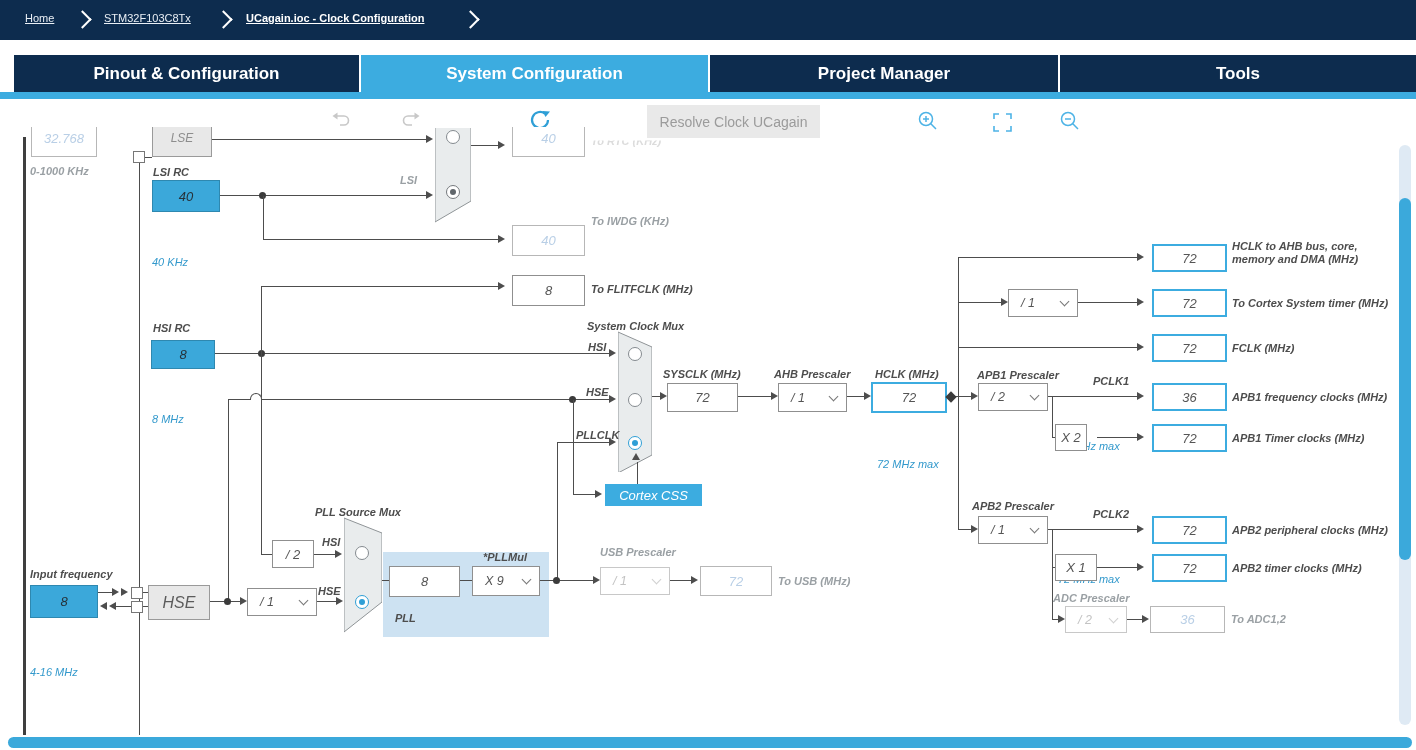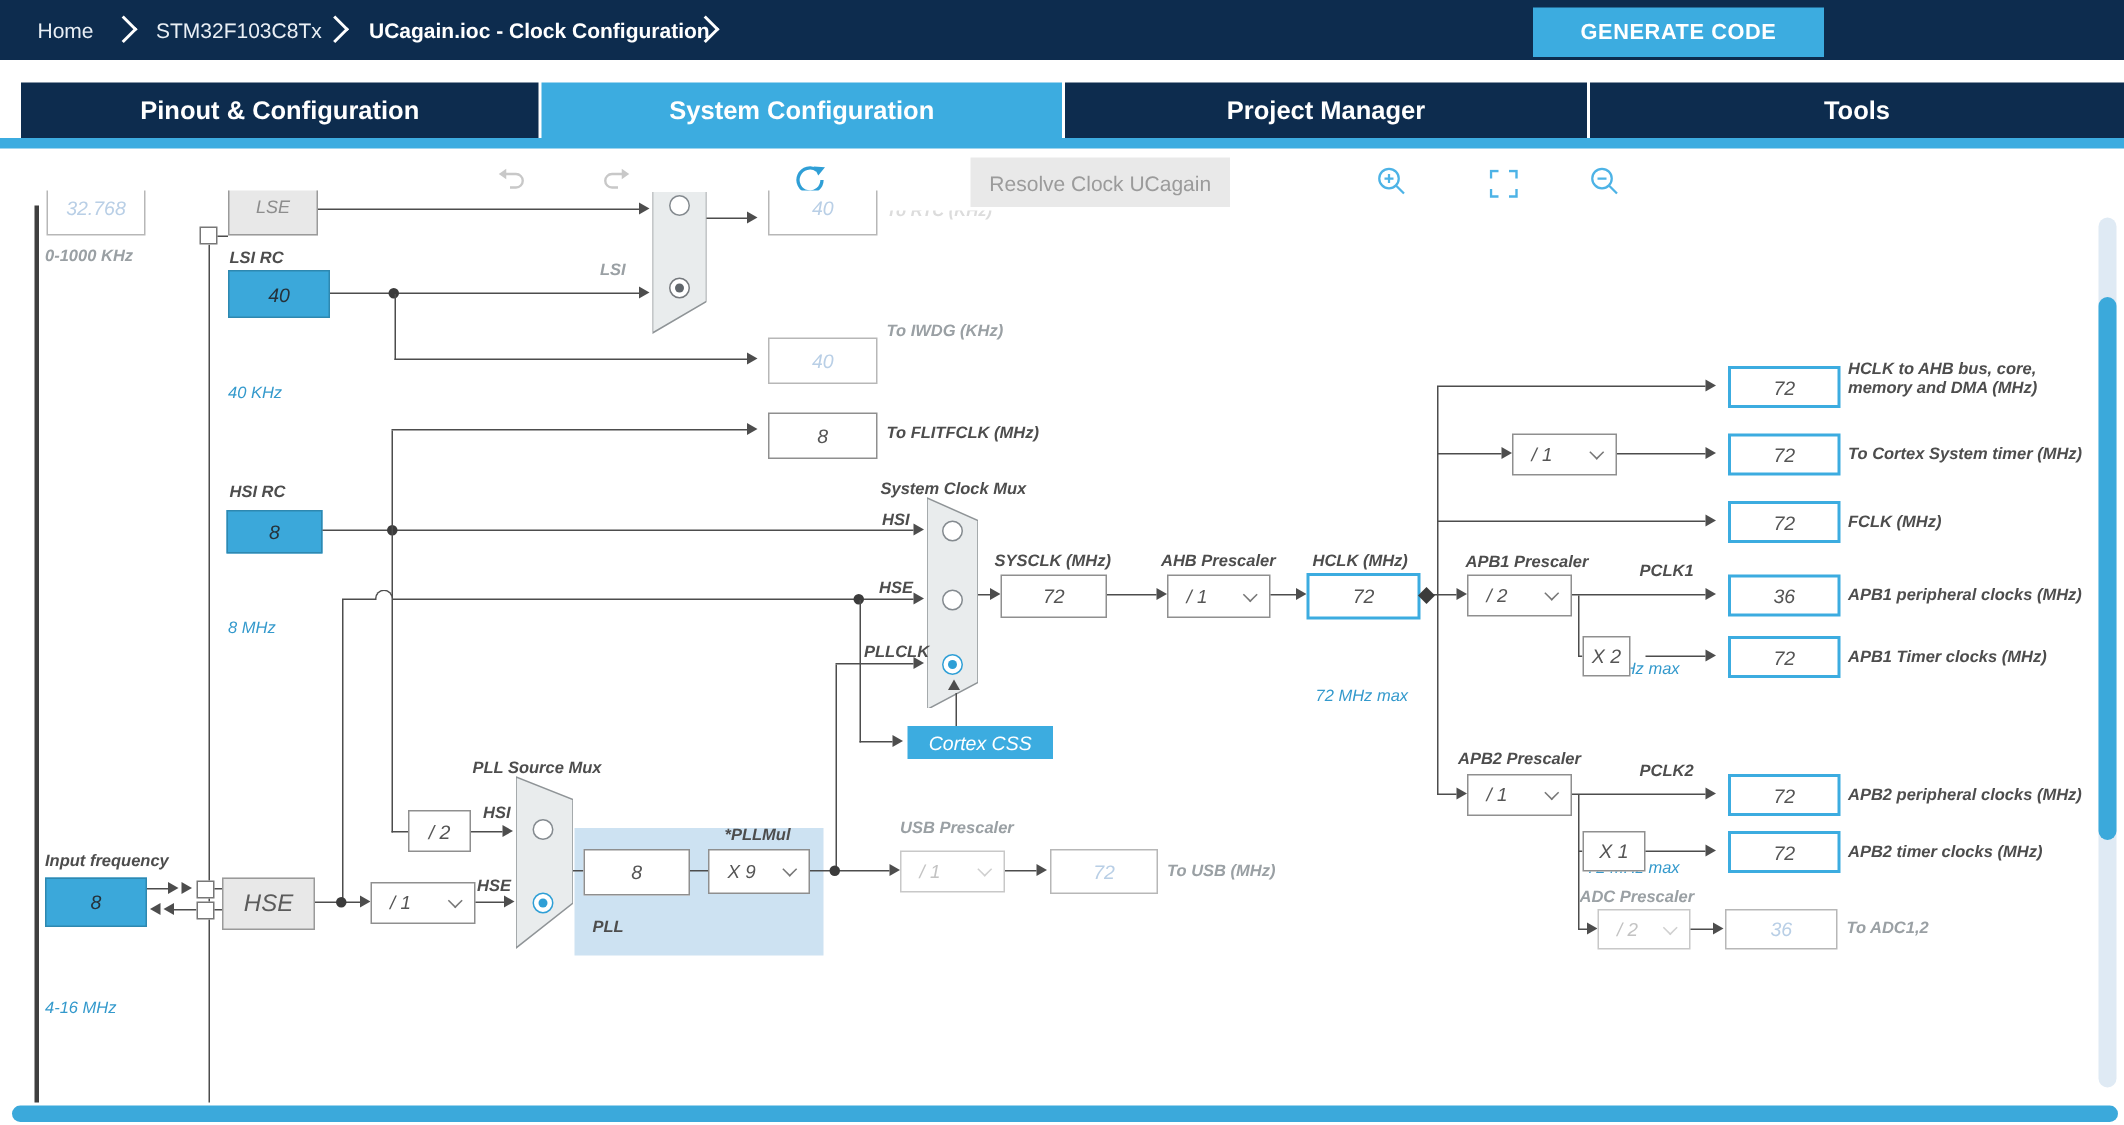--- a/index.html
+++ b/index.html
@@ -2,21 +2,21 @@
 <html><head>
 <meta charset="utf-8">
 <style>
   * { box-sizing: border-box; margin: 0; padding: 0; }
   html,body { width:1416px; height:750px; overflow:hidden; background:#fff;
     font-family:"Liberation Sans", sans-serif; }
   .abs { position:absolute; }
 
   
   #topbar { position:absolute; left:0; top:0; width:1416px; height:40px; background:#0d2c4e; }
-  .bc-item { position:absolute; top:12px; color:#e9eff5; font-size:14px; white-space:nowrap; }
+  .bc-item { position:absolute; top:12px; color:#e9eff5; font-size:11px; white-space:nowrap;text-decoration:underline; }
   .bc-item.bold { font-weight:bold; color:#fff; }
   .bc-sep { position:absolute; top:13px; width:13px; height:13px;
     border-top:2px solid #fff; border-right:2px solid #fff; transform:rotate(45deg); }
   #gen-btn { position:absolute; left:1022px; top:5px; width:194px; height:33px; background:#3cace0;
     color:#fff; font-weight:bold; font-size:14.5px; display:flex; align-items:center; justify-content:center;
     letter-spacing:.4px; cursor:pointer; }
 
   
   .tab { position:absolute; top:55px; height:37px; background:#0d2c4e; color:#fff;
     font-size:17px; font-weight:bold; display:flex; align-items:center; justify-content:center; cursor:pointer; }
@@ -91,21 +91,20 @@
 </head>
 <body>
 
 <div id="topbar">
   <span class="bc-item" style="left:25px">Home</span>
   <span class="bc-sep" style="left:76px"></span>
   <span class="bc-item" style="left:104px">STM32F103C8Tx</span>
   <span class="bc-sep" style="left:217px"></span>
   <span class="bc-item bold" style="left:246px">UCagain.ioc - Clock Configuration</span>
   <span class="bc-sep" style="left:464px"></span>
-  <div id="gen-btn">GENERATE CODE</div>
 </div>
 
 <div class="tab" style="left:14px;width:345px">Pinout &amp; Configuration</div>
 <div class="tab active" style="left:361px;width:347px">System Configuration</div>
 <div class="tab" style="left:710px;width:348px">Project Manager</div>
 <div class="tab" style="left:1060px;width:356px">Tools</div>
 <div id="tab-strip"></div>
 
 <span class="tbtn" style="left:331px;top:111px">
   <svg width="20" height="18">
@@ -299,21 +298,21 @@
       <span class="sp"></span>
       <span class="chev"></span>
     </div>
   <div class="hl" style="left:1048px;top:269px;width:89px"></div>
   <div class="ar" style="left:1137px;top:265px"></div>
   <div class="lb" style="left:1093px;top:248px">PCLK1</div>
   <div class="lb bl" style="left:1058px;top:273px">36 MHz max</div>
   <div class="obox" style="left:1152px;top:256px;width:75px;height:28px">
       <span>36</span>
     </div>
-  <div class="lb" style="left:1232px;top:264px">APB1 peripheral clocks (MHz)</div>
+  <div class="lb" style="left:1232px;top:264px">APB1 frequency clocks (MHz)</div>
   <div class="vl" style="left:1052px;top:270px;height:41px"></div>
   <div class="hl" style="left:1052px;top:310px;width:3px"></div>
   <div class="vbox" style="left:1055px;top:297px;width:32px;height:27px">
       <span>X 2</span>
     </div>
   <div class="hl" style="left:1097px;top:310px;width:40px"></div>
   <div class="ar" style="left:1137px;top:306px"></div>
   <div class="obox" style="left:1152px;top:297px;width:75px;height:28px">
       <span>72</span>
     </div>

